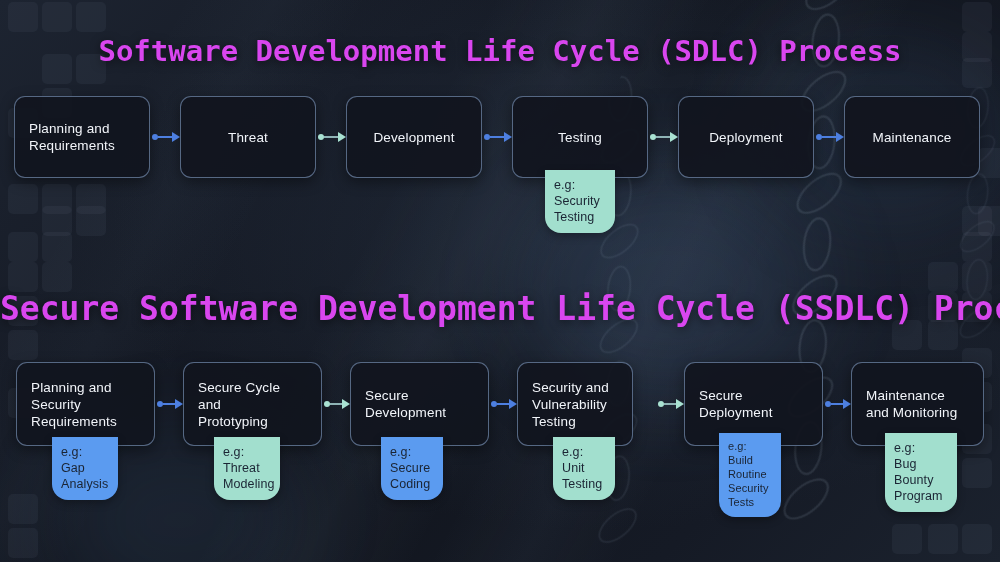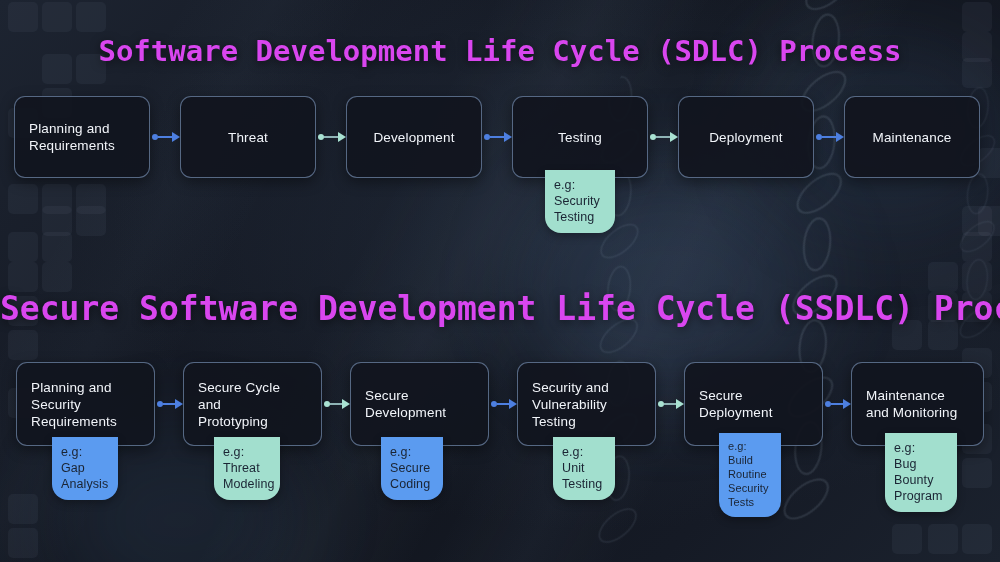--- a/index.html
+++ b/index.html
@@ -324,21 +324,21 @@
     </div>
     <div class="node" style="left:183px; width:139px;">
       <span class="node-label">Secure Cycle
 and
 Prototyping</span>
     </div>
     <div class="node" style="left:350px; width:139px;">
       <span class="node-label">Secure
 Development</span>
     </div>
-    <div class="node" style="left:517px; width:139px;">
+    <div class="node" style="left:517px; width:116px;">
       <span class="node-label">Security and
 Vulnerability
 Testing</span>
     </div>
     <div class="node" style="left:684px; width:139px;">
       <span class="node-label">Secure
 Deployment</span>
     </div>
     <div class="node" style="left:851px; width:133px;">
       <span class="node-label">Maintenance

